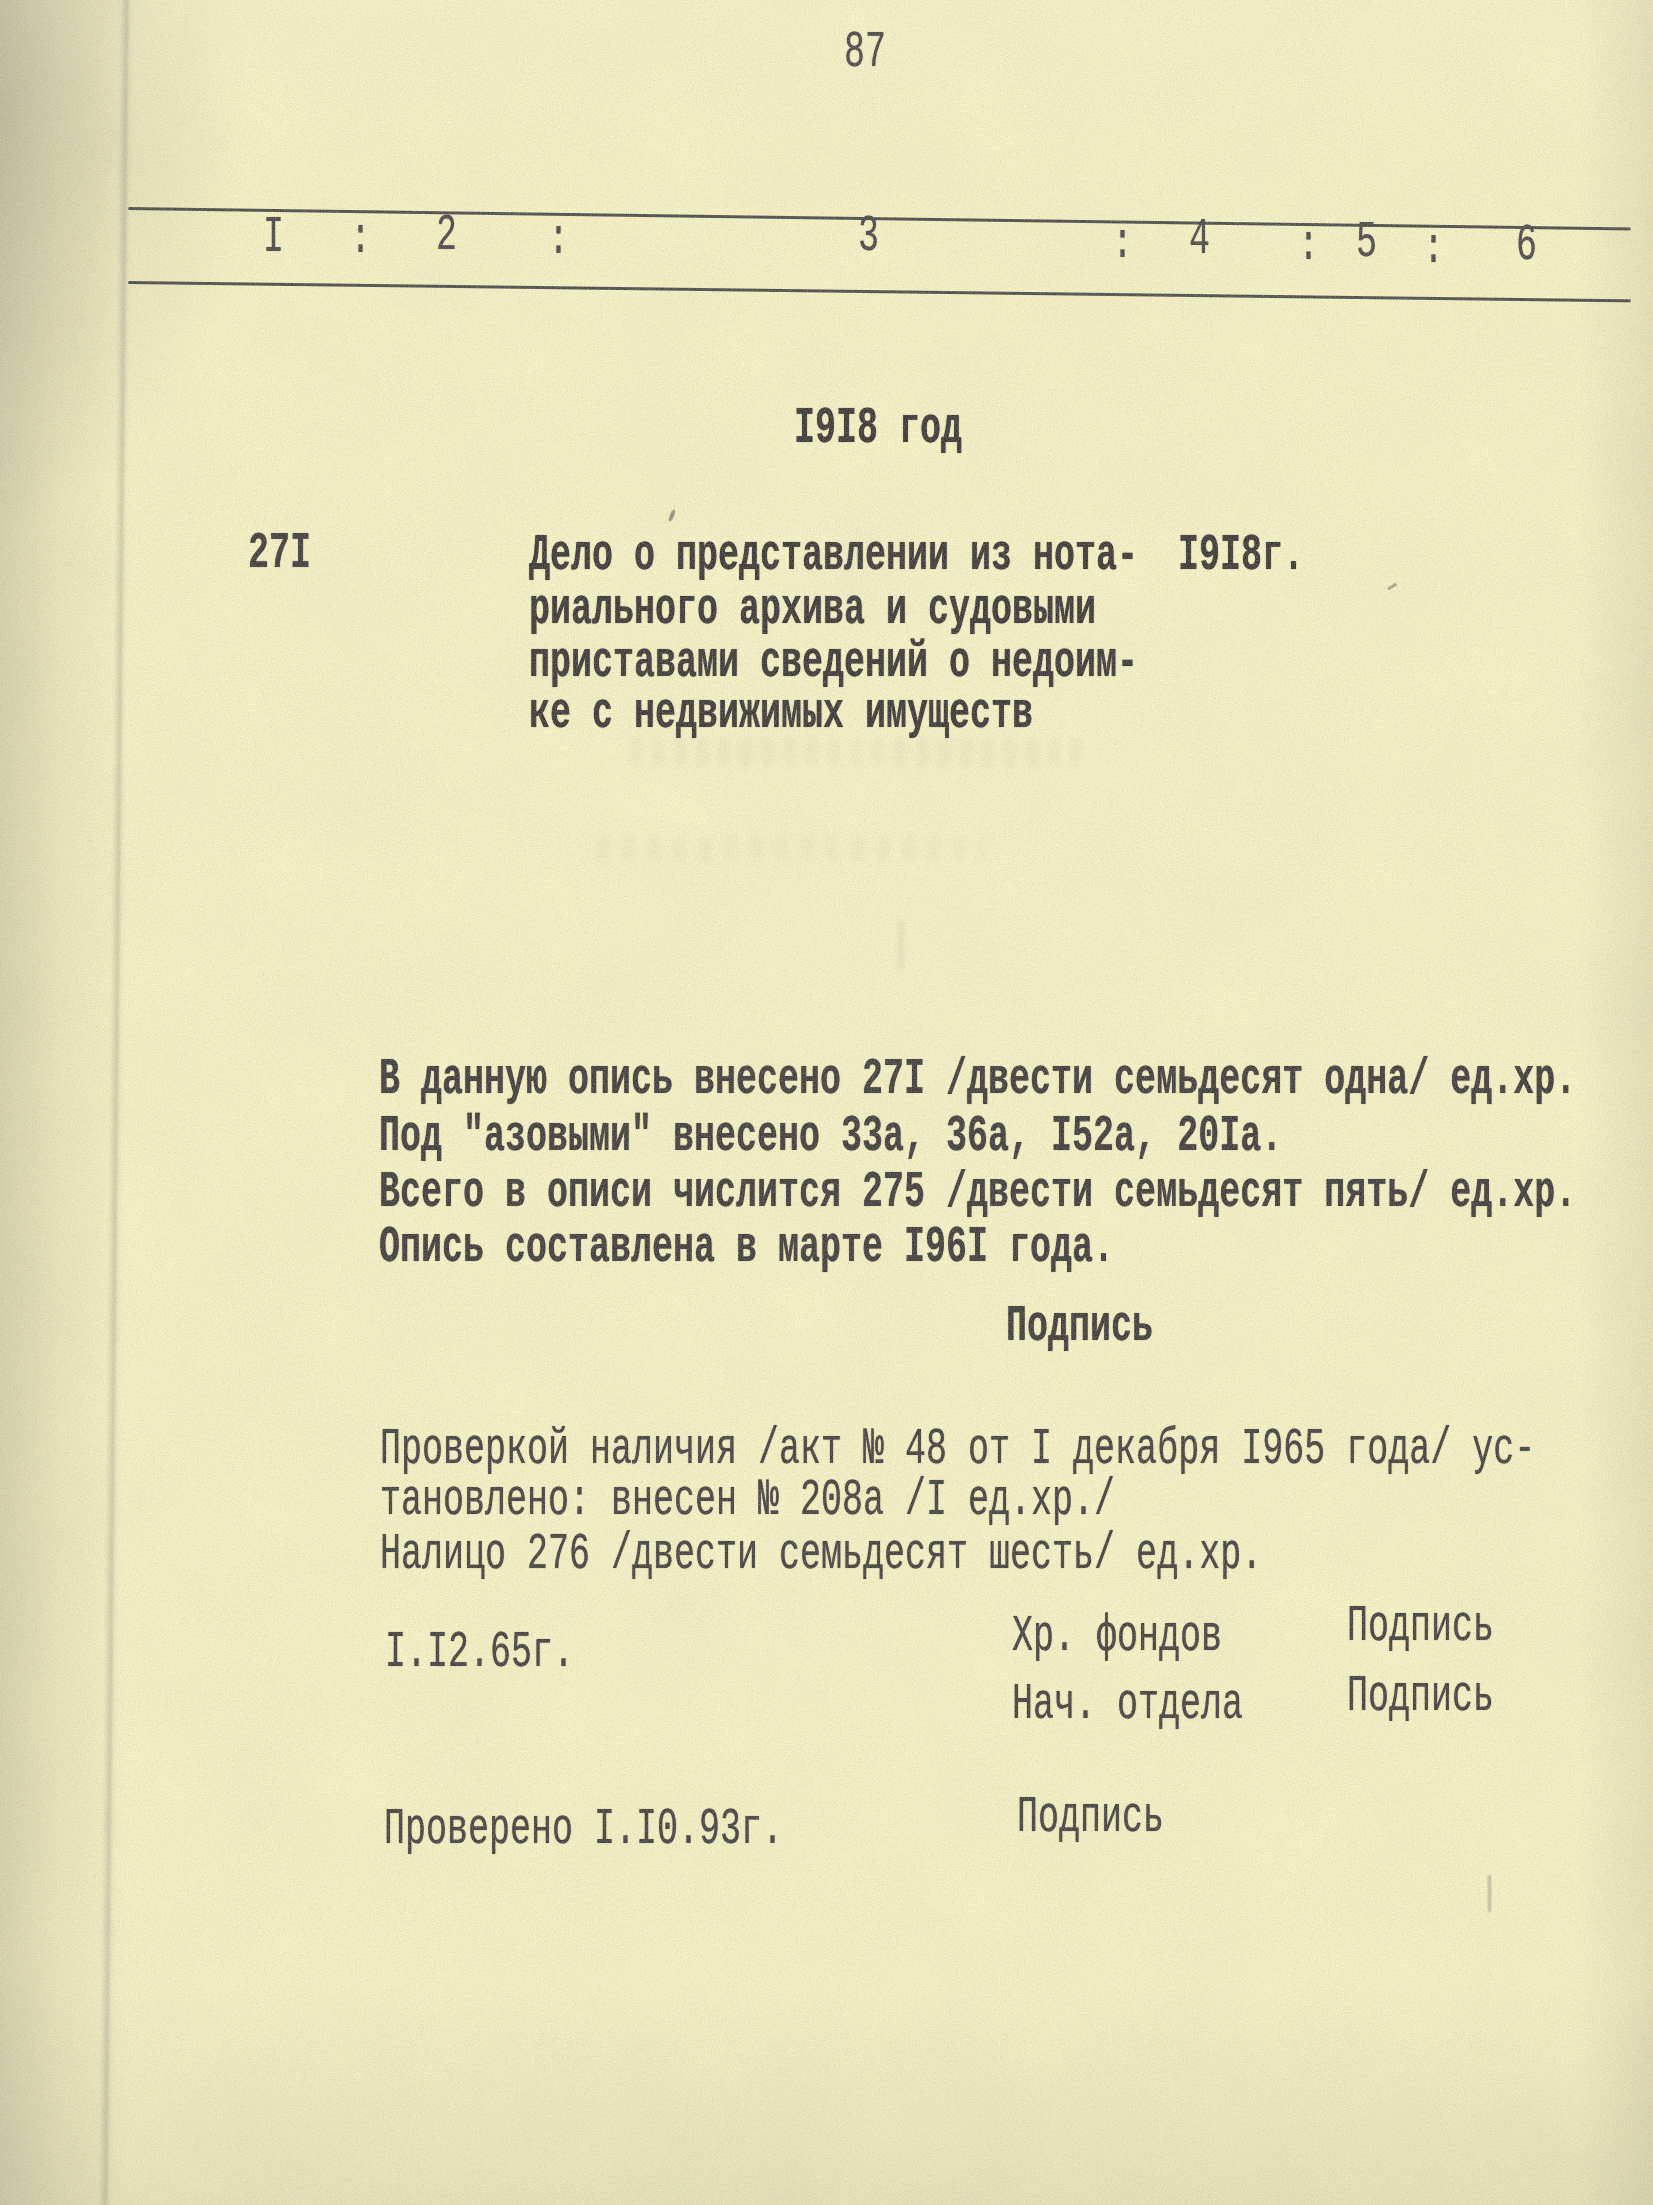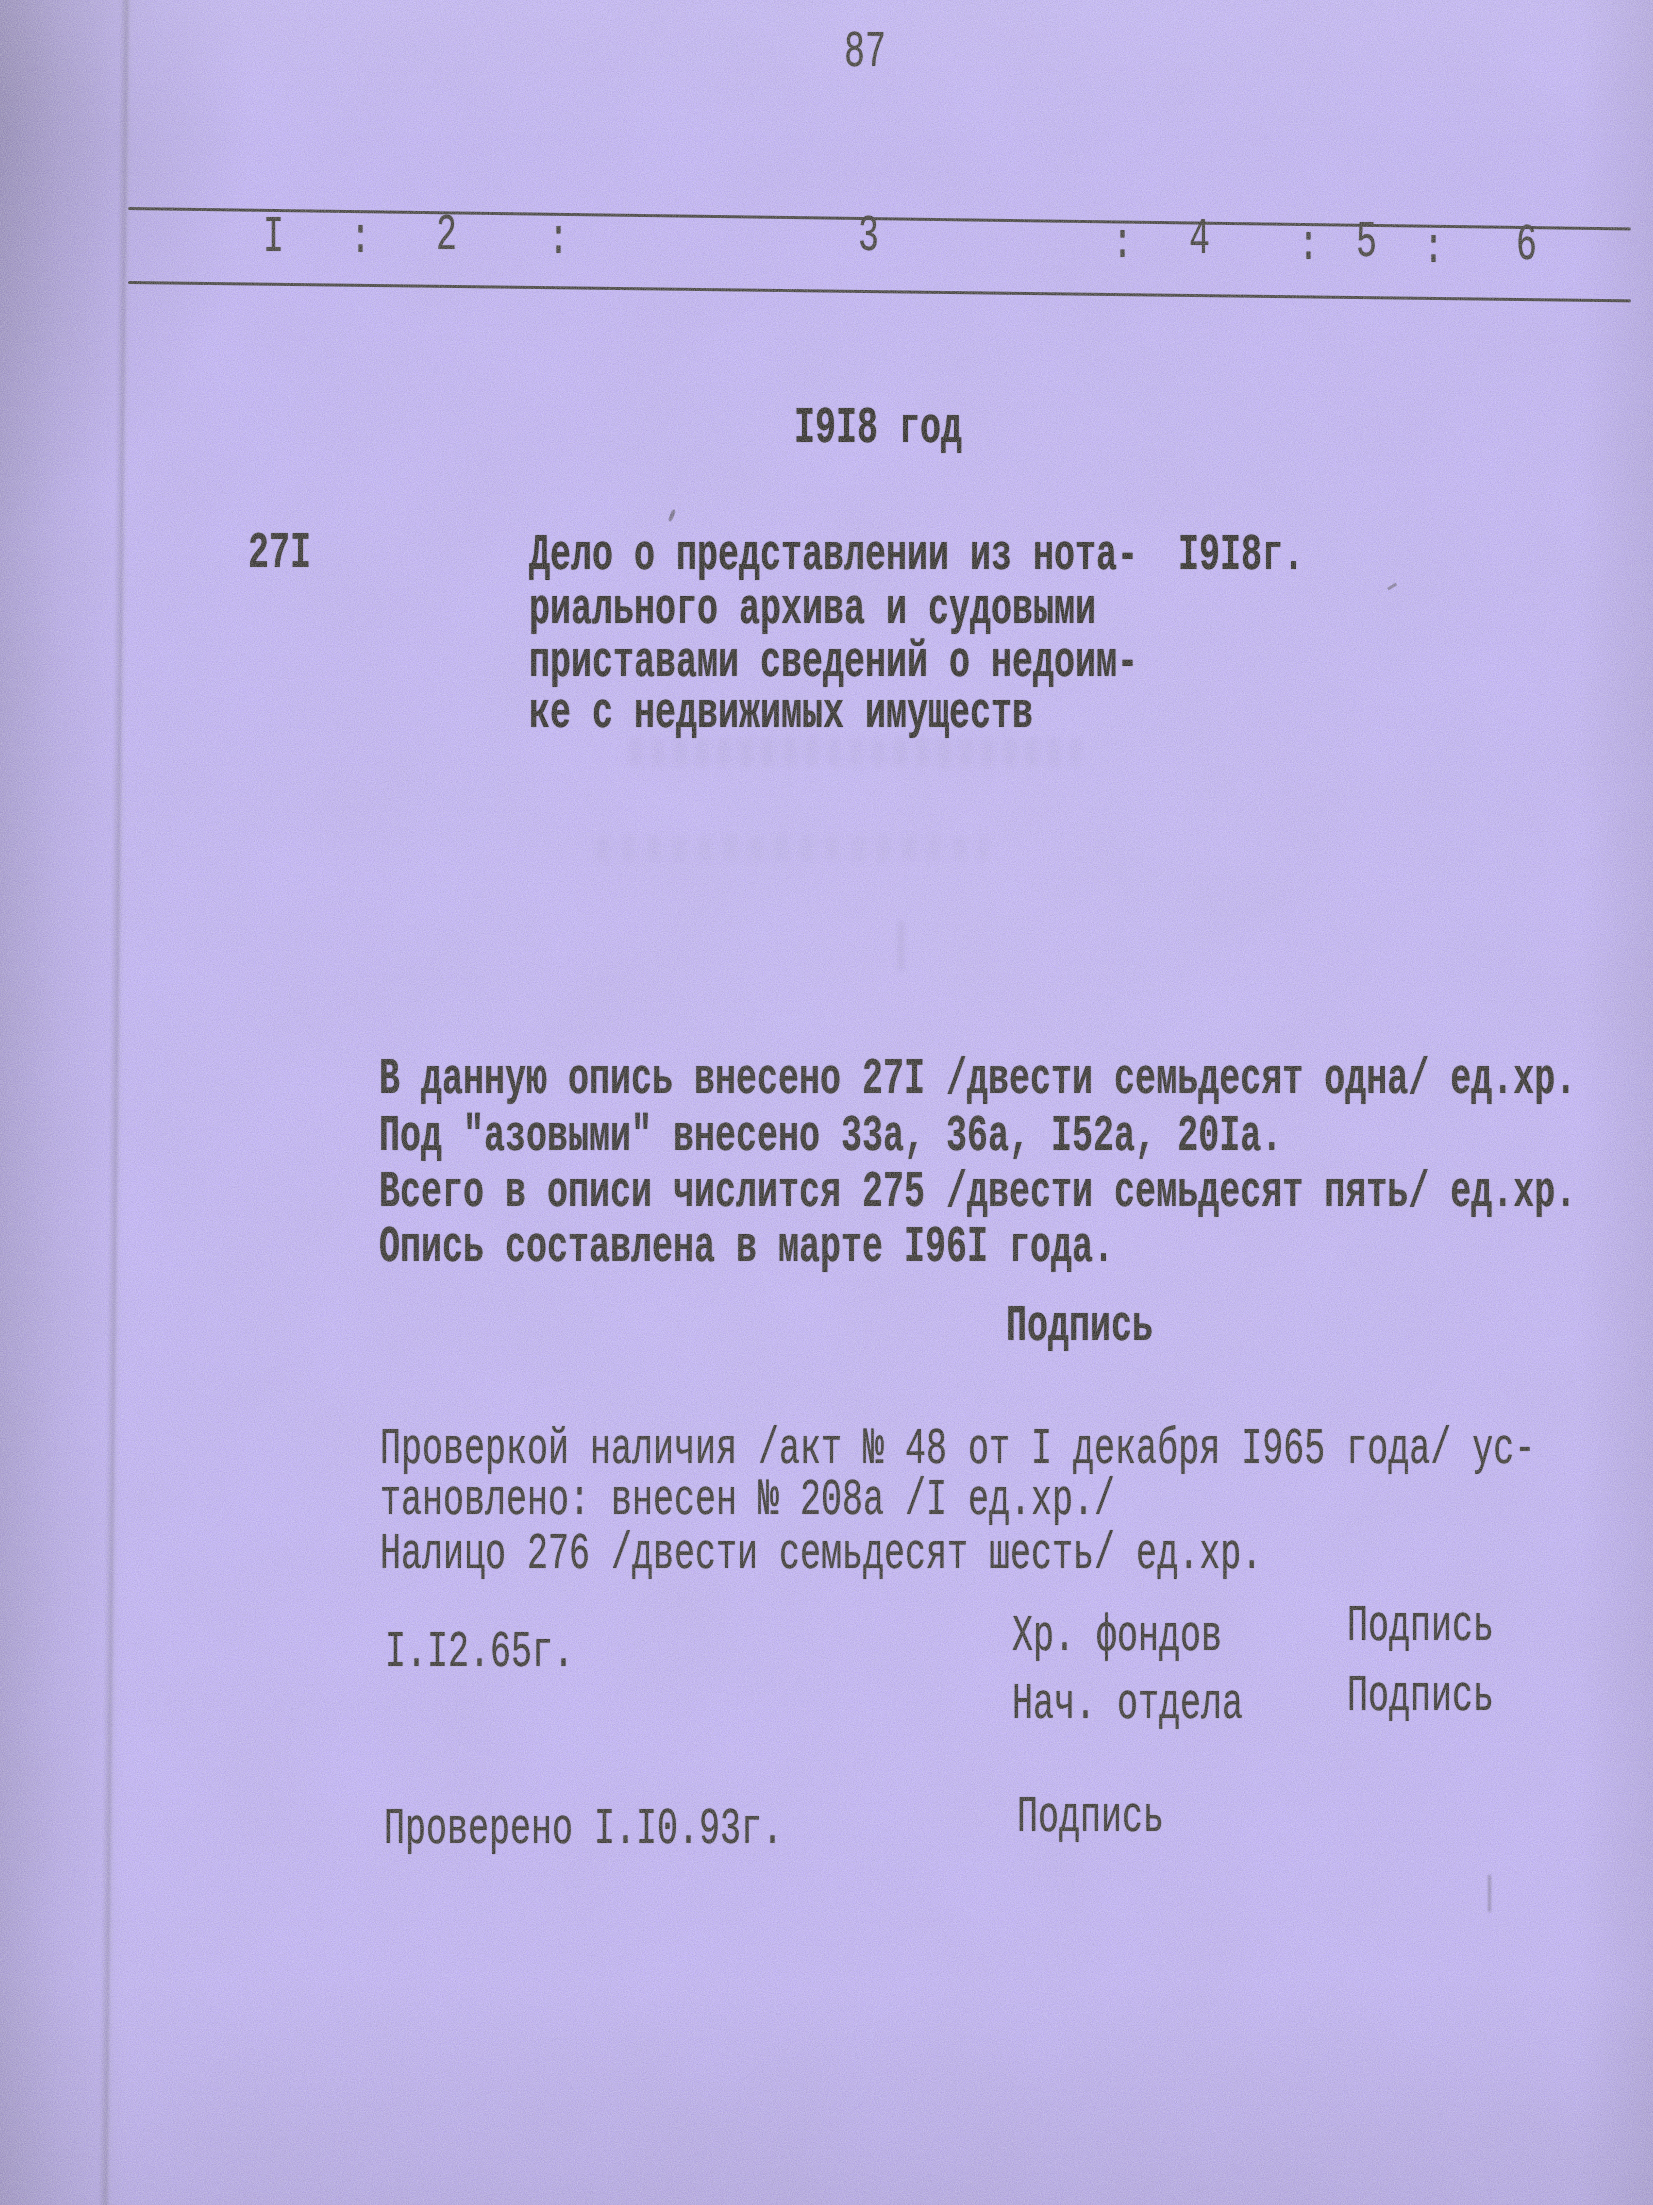--- a/index.html
+++ b/index.html
@@ -1,19 +1,19 @@
 <!DOCTYPE html>
 <html style="font-size:13.6px"><head>
 <meta charset="utf-8">
 <style>
   html,body{margin:0;padding:0;background:#8a8a88;}
   #page{
     position:relative;
     width:1654px;height:2205px;
-    background:#c4b5fd;
+    background:#fef9c3;
     overflow:hidden;
     font-family:"Liberation Mono","DejaVu Sans Mono",monospace;
   }
   
   .bg-shading{
     position:absolute;inset:0;pointer-events:none;
     background:
       radial-gradient(357px 596px at 0px 119px, rgba(30,30,28,0.16), rgba(0,0,0,0) 70%),
       linear-gradient(90deg, rgba(40,40,38,0.18) 0px, rgba(40,40,38,0.07) 60px, rgba(0,0,0,0) 128px),
       linear-gradient(270deg, rgba(40,40,38,0.10) 0px, rgba(0,0,0,0) 77px),

